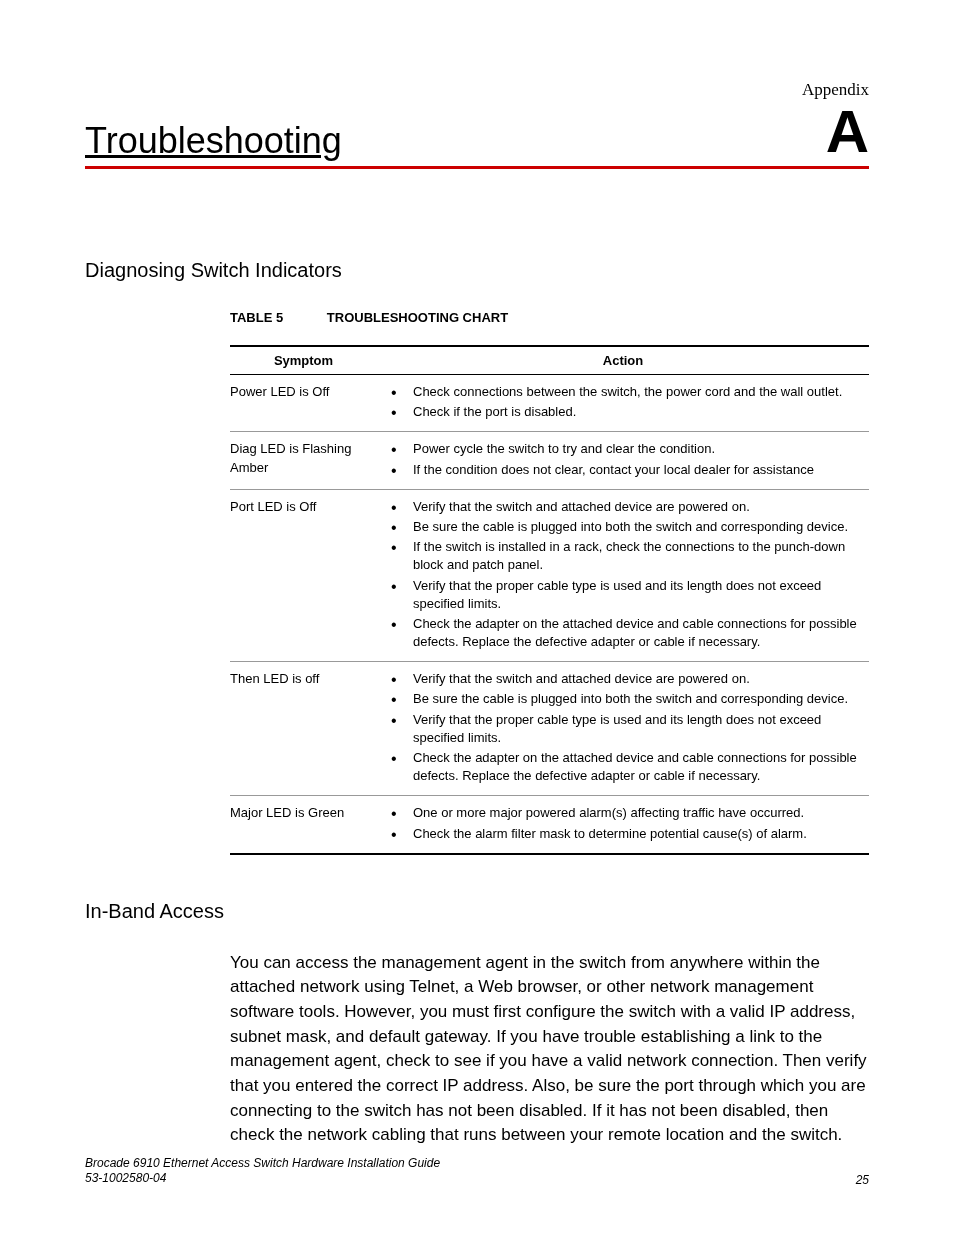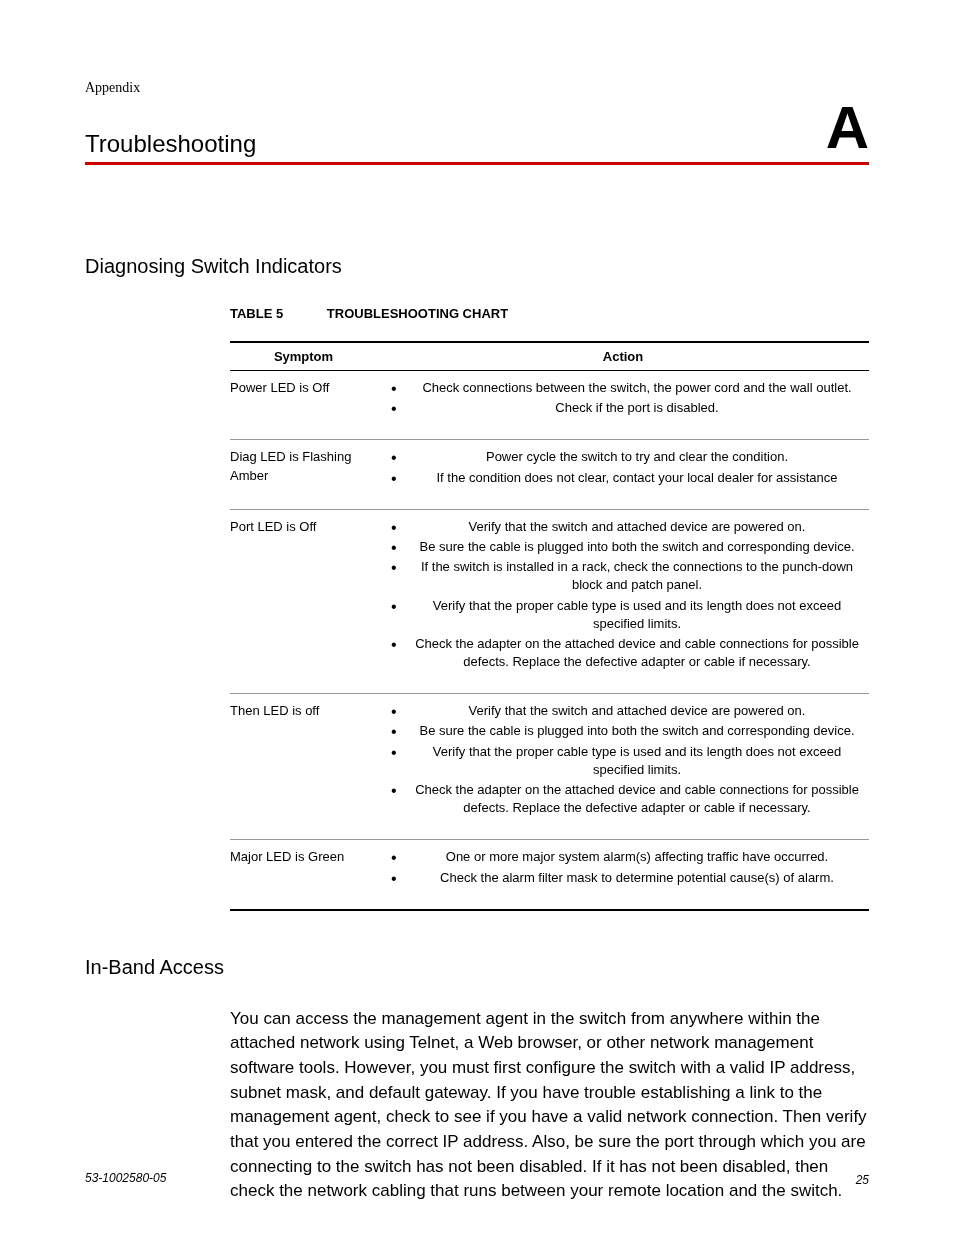--- a/index.html
+++ b/index.html
@@ -9,36 +9,37 @@
     }
     body {
       font-family: Arial, Helvetica, sans-serif;
       background: #fff;
       width: 954px;
       height: 1235px;
       position: relative;
       padding: 80px 85px 50px 85px;
     }
     .header-label {
-      text-align: left;
-      font-size: 14px;
+      text-align: right;
+      font-size: 17px;
       font-family: Georgia, 'Times New Roman', serif;
       margin-bottom: 2px;
     }
     .title-row {
       display: flex;
       justify-content: space-between;
       align-items: flex-end;
       margin-bottom: 4px;
     }
     .chapter-title {
-      font-size: 24px;
+      font-size: 36px;
       font-weight: normal;
       font-family: 'Arial Narrow', Arial, sans-serif;
       font-stretch: condensed;
+      text-decoration: underline;
     }
     .chapter-letter {
       font-size: 60px;
       font-weight: bold;
       font-family: 'Arial Narrow', Arial, sans-serif;
       font-stretch: condensed;
       line-height: 1;
     }
     .red-rule {
       border: none;
@@ -85,37 +86,36 @@
       font-stretch: condensed;
       padding: 6px 8px 6px 0;
       border-top: 2px solid #000;
       border-bottom: 1px solid #000;
     }
     thead th:first-child {
       width: 155px;
     }
     tbody td {
       vertical-align: top;
-      padding: 8px 8px 20px 0;
+      padding: 8px 8px 8px 0;
       border-bottom: 1px solid #999;
       line-height: 1.4;
       margin-left: 20px;
     }
     tbody tr:last-child td {
       border-bottom: 2px solid #000;
     }
     ul.actions {
       list-style: none;
       padding-left: 0;
     }
     ul.actions li {
       position: relative;
       padding-left: 28px;
       margin-bottom: 2px;
-      text-align: center;
     }
     ul.actions li::before {
       content: "•";
       position: absolute;
       left: 6px;
       top: -1px;
       font-size: 16px;
     }
     .body-text {
       margin-left: 145px;
@@ -201,30 +201,31 @@
             <li>Be sure the cable is plugged into both the switch and corresponding device.</li>
             <li>Verify that the proper cable type is used and its length does not exceed specified limits.</li>
             <li>Check the adapter on the attached device and cable connections for possible defects. Replace the defective adapter or cable if necessary.</li>
           </ul>
         </td>
       </tr>
       <tr>
         <td>Major LED is Green</td>
         <td>
           <ul class="actions">
-            <li>One or more major system alarm(s) affecting traffic have occurred.</li>
+            <li>One or more major powered alarm(s) affecting traffic have occurred.</li>
             <li>Check the alarm filter mask to determine potential cause(s) of alarm.</li>
           </ul>
         </td>
       </tr>
     </tbody>
 </table>
 
 <h2 class="section-heading second">In-Band Access</h2>
 
 <p class="body-text">You can access the management agent in the switch from anywhere within the attached network using Telnet, a Web browser, or other network management software tools. However, you must first configure the switch with a valid IP address, subnet mask, and default gateway. If you have trouble establishing a link to the management agent, check to see if you have a valid network connection. Then verify that you entered the correct IP address. Also, be sure the port through which you are connecting to the switch has not been disabled. If it has not been disabled, then check the network cabling that runs between your remote location and the switch.</p>
 
 <div class="footer">
   <div class="footer-left">
-    <div>53-1002580-05</div>
+    <div>Brocade 6910 Ethernet Access Switch Hardware Installation Guide</div>
+    <div>53-1002580-04</div>
   </div>
   <div>25</div>
 </div>
 
 </body></html>

